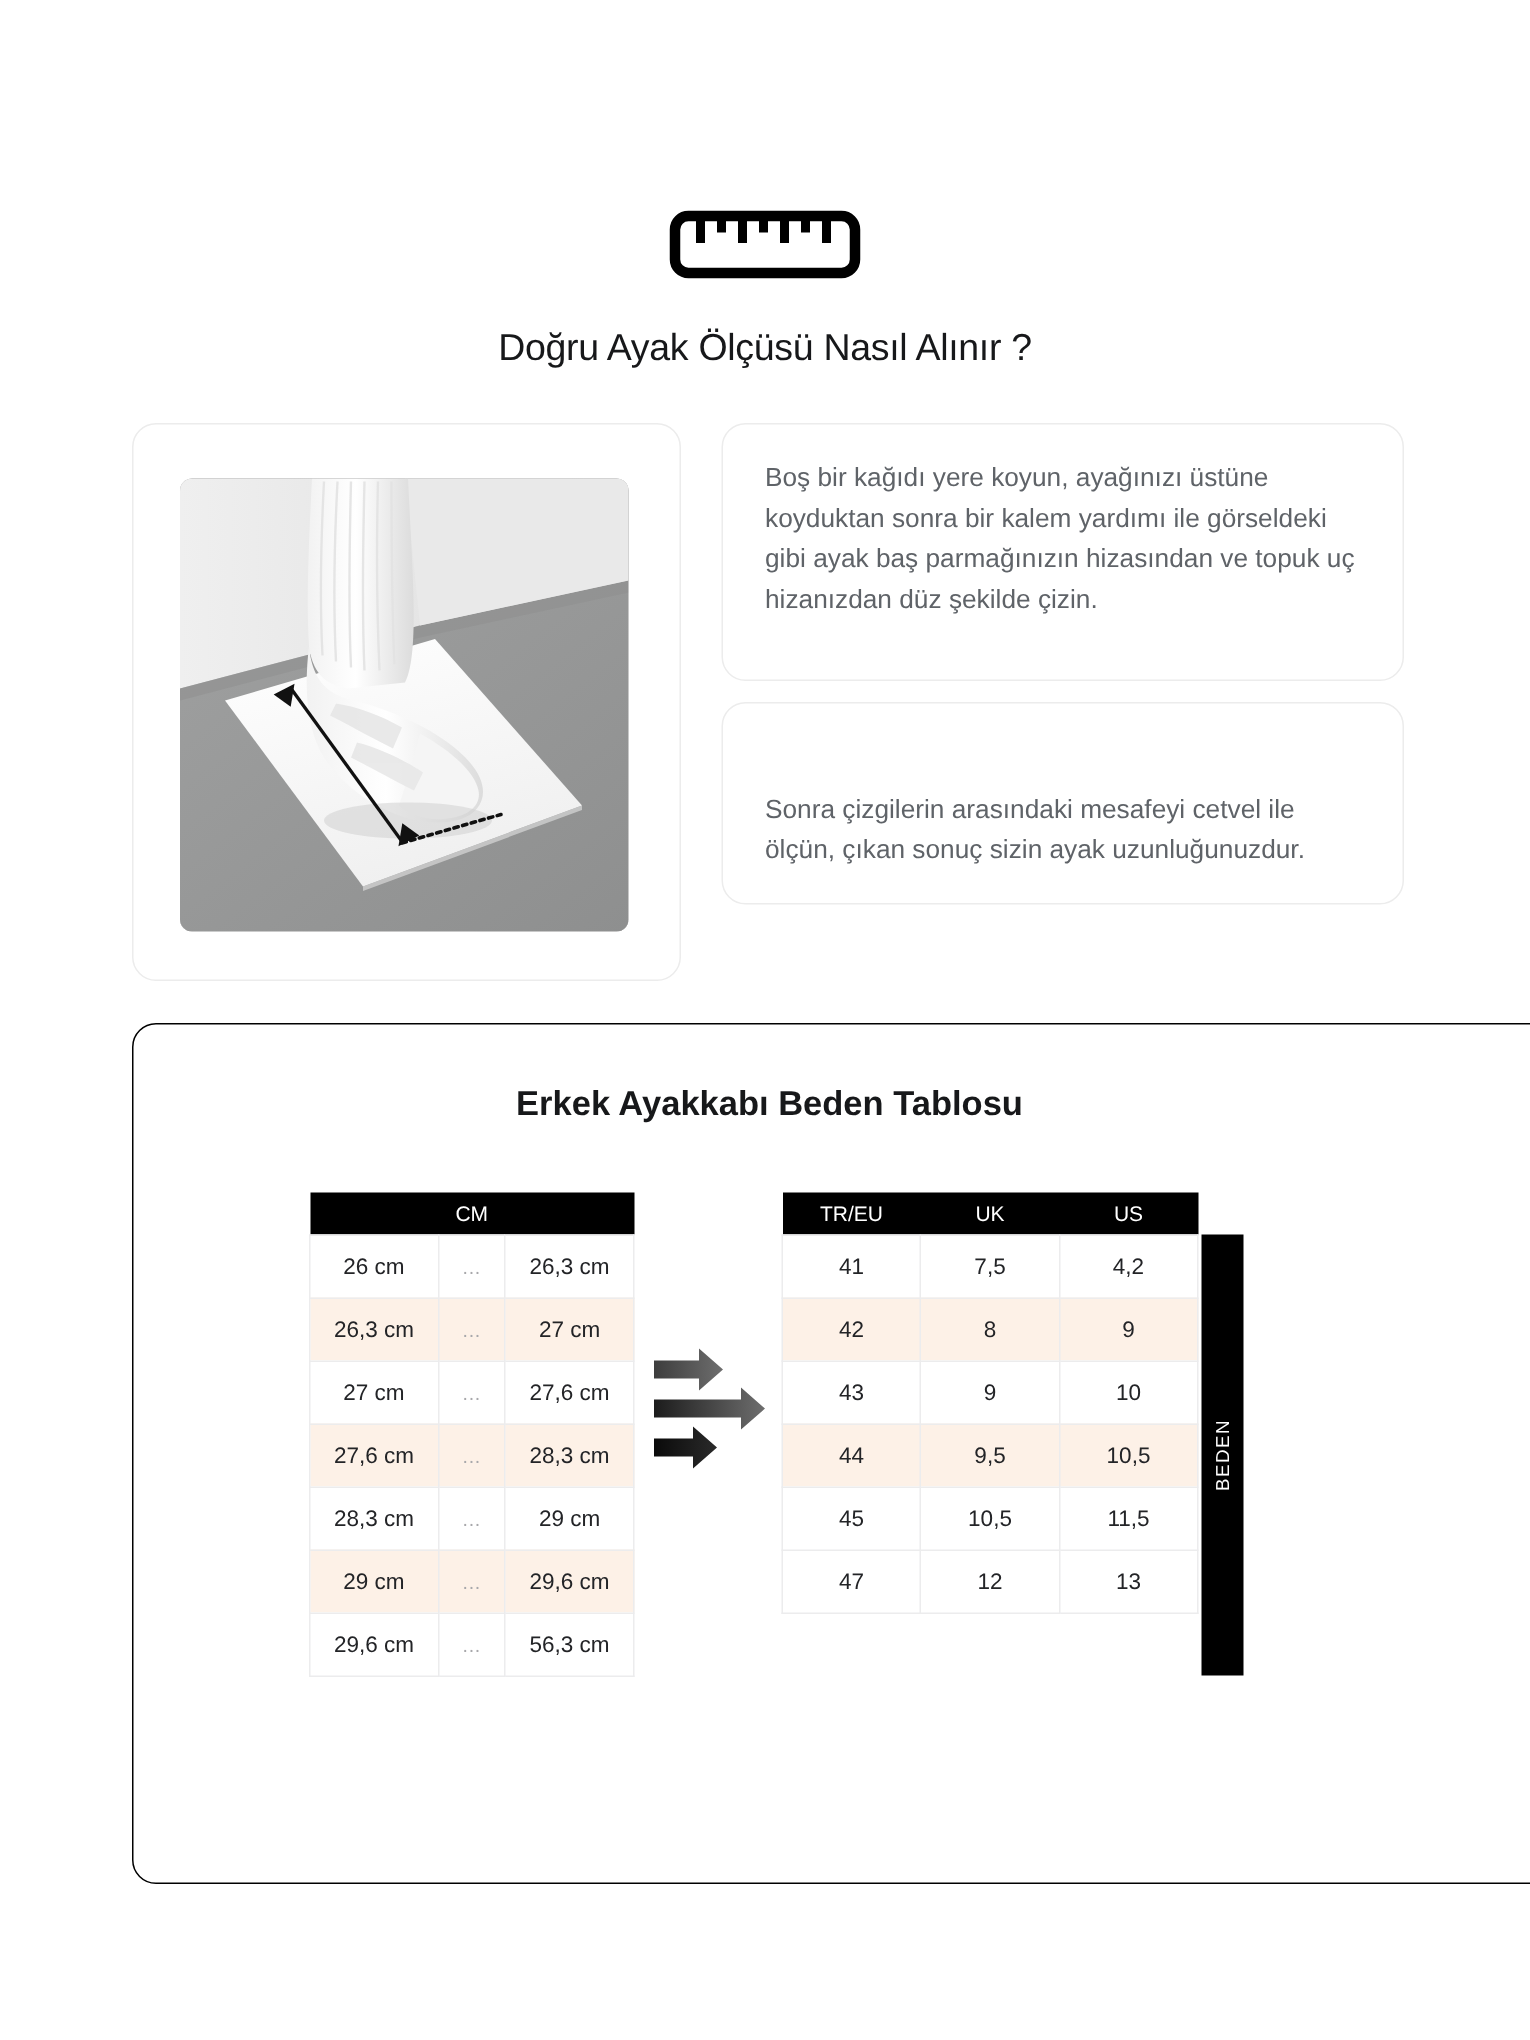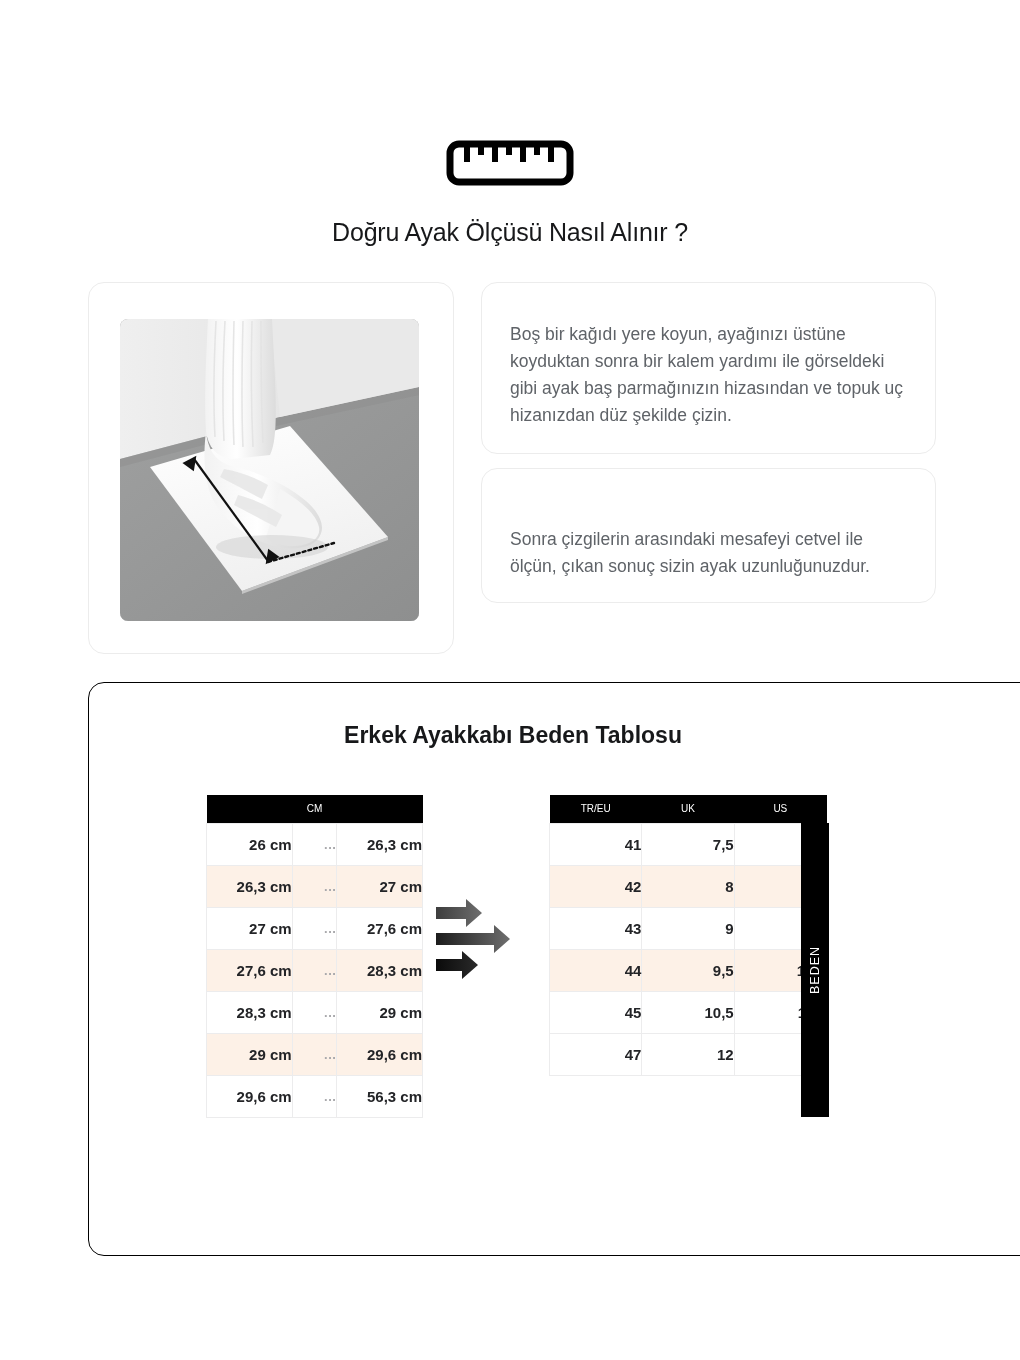--- a/index.html
+++ b/index.html
@@ -43,61 +43,60 @@
     width: 455px;
     border: 1px solid #ececec; border-radius: 16px;
     background: #fff;
   }
   .text-card.one { top: 282px; height: 172px; }
   .text-card.two { top: 468px; height: 135px; }
   .text-card p {
     position: absolute; left: 28px; right: 26px;
     font-size: 17.5px; line-height: 27px; color: #5f6368;
   }
-  .text-card.one p { top: 38px; }
+  .text-card.one p { top: 22px; }
   .text-card.two p { top: 57px; }
 
   
   .chart-card {
     position: absolute; left: 88px; top: 682px;
     width: 964px; height: 574px;
     border: 1px solid #000000; border-radius: 16px;
     background: #fff;
   }
   .chart-title {
     position: absolute; left: 0; top: 39px; width: 848px;
     text-align: center;
     font-size: 23px; font-weight: bold; color: #17181a;
   }
 
   
   .tbl { position: absolute; border-collapse: collapse; }
   .tbl th {
     background: #000; color: #fff;
-    font-size: 10px; font-weight: normal;
+    font-size: 14px; font-weight: normal;
     height: 28px; padding: 0;
   }
   .tbl td {
     height: 42px; padding: 0;
-    text-align: right;
+    text-align: center;
     font-size: 15px; color: #232427;
     border: 1px solid #ececed;
     background: #fff;
-    font-weight: bold;
   }
   .tbl tr.alt td { background: #fdf1e7; }
   .tbl td.sep { font-size: 13px; color: #a8a8ab; letter-spacing: 0.5px; }
 
   
   .tbl-cm { left: 117px; top: 112px; width: 217px; }
   .tbl-cm td.v { width: 86px; }
   .tbl-cm td.sep { width: 45px; }
 
   
-  .tbl-size { left: 432px; top: 112px; width: 278px; margin-left: 28px; }
+  .tbl-size { left: 432px; top: 112px; width: 278px; }
   .tbl-size td { width: 92.6px; }
 
   
   .beden-bar {
     position: absolute; left: 712px; top: 140px;
     width: 28px; height: 294px;
     background: #000;
   }
   .beden-bar span {
     position: absolute; left: 50%; top: 50%;

